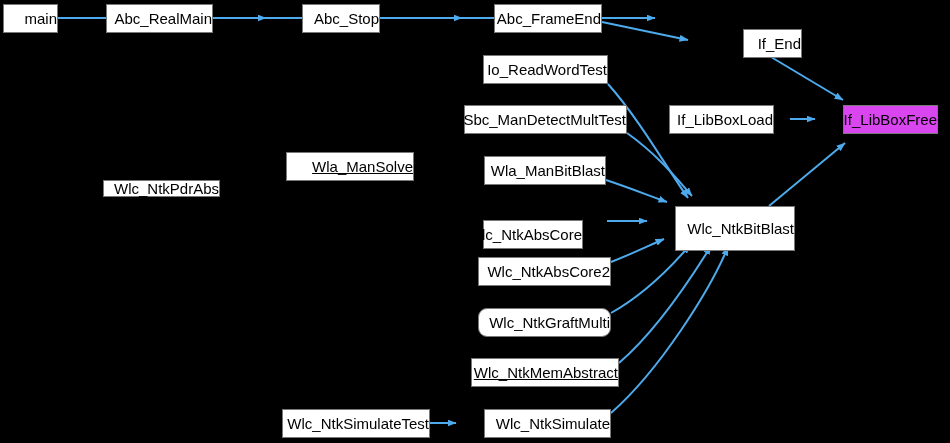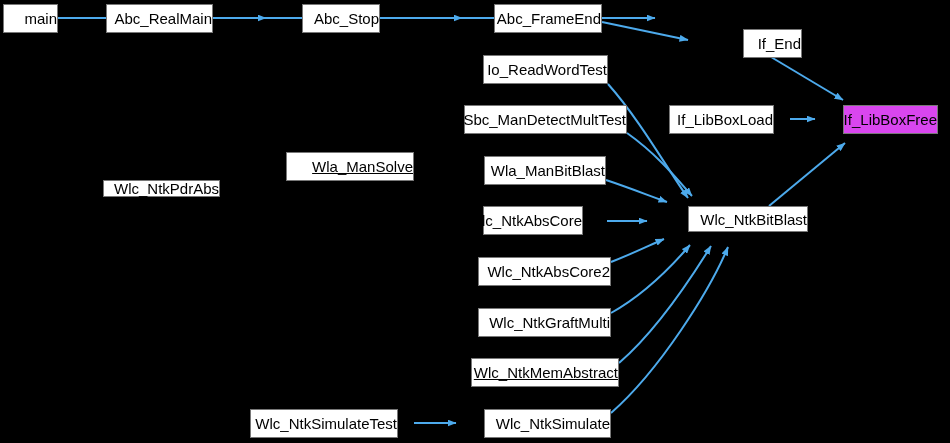--- a/index.html
+++ b/index.html
@@ -108,36 +108,36 @@
       </div>
       <div class="node-box" style="left: 103px; top: 156px; width: 117px; height: 17px; margin-top: 24px;">
         <span class="node-label">Wlc_NtkPdrAbs</span>
       </div>
       <div class="node-box" style="left: 286px; top: 152px; width: 128px; height: 29px; text-decoration: underline;">
         <span class="node-label">Wla_ManSolve</span>
       </div>
       <div class="node-box" style="left: 484px; top: 156px; width: 122px; height: 29px;">
         <span class="node-label">Wla_ManBitBlast</span>
       </div>
-      <div class="node-box" style="left: 483px; top: 206px; width: 100px; height: 29px;">
+      <div class="node-box" style="left: 483px; top: 220px; width: 100px; height: 29px;">
         <span class="node-label">Wlc_NtkAbsCore</span>
       </div>
-      <div class="node-box" style="left: 675px; top: 206px; width: 120px; height: 26px; margin-left: 13px;">
+      <div class="node-box" style="left: 675px; top: 206px; width: 120px; height: 45px;">
         <span class="node-label">Wlc_NtkBitBlast</span>
       </div>
       <div class="node-box" style="left: 478px; top: 257px; width: 133px; height: 29px;">
         <span class="node-label">Wlc_NtkAbsCore2</span>
       </div>
-      <div class="node-box" style="left: 478px; top: 308px; width: 133px; height: 29px;">
+      <div class="node-box" style="left: 478px; top: 308px; width: 133px; height: 29px; border-radius: 9px;">
         <span class="node-label">Wlc_NtkGraftMulti</span>
       </div>
       <div class="node-box" style="left: 471px; top: 358px; width: 148px; height: 29px; text-decoration: underline;">
         <span class="node-label">Wlc_NtkMemAbstract</span>
       </div>
-      <div class="node-box" style="left: 250px; top: 409px; width: 148px; height: 29px;">
+      <div class="node-box" style="left: 282px; top: 409px; width: 148px; height: 29px;">
         <span class="node-label">Wlc_NtkSimulateTest</span>
       </div>
       <div class="node-box" style="left: 484px; top: 409px; width: 127px; height: 29px;">
         <span class="node-label">Wlc_NtkSimulate</span>
       </div>
     </div>
 
 </div>
 
 </body></html>

